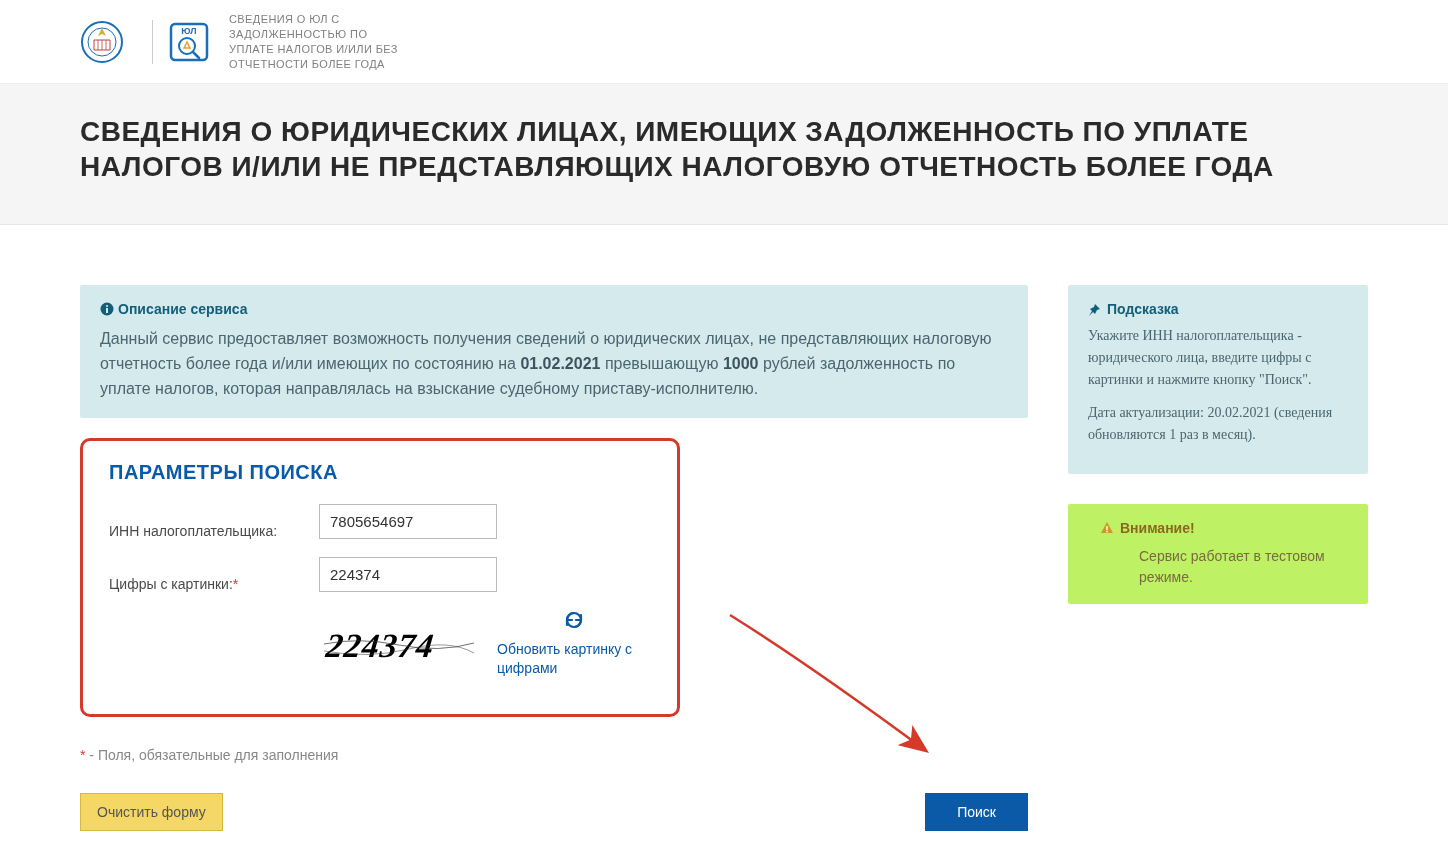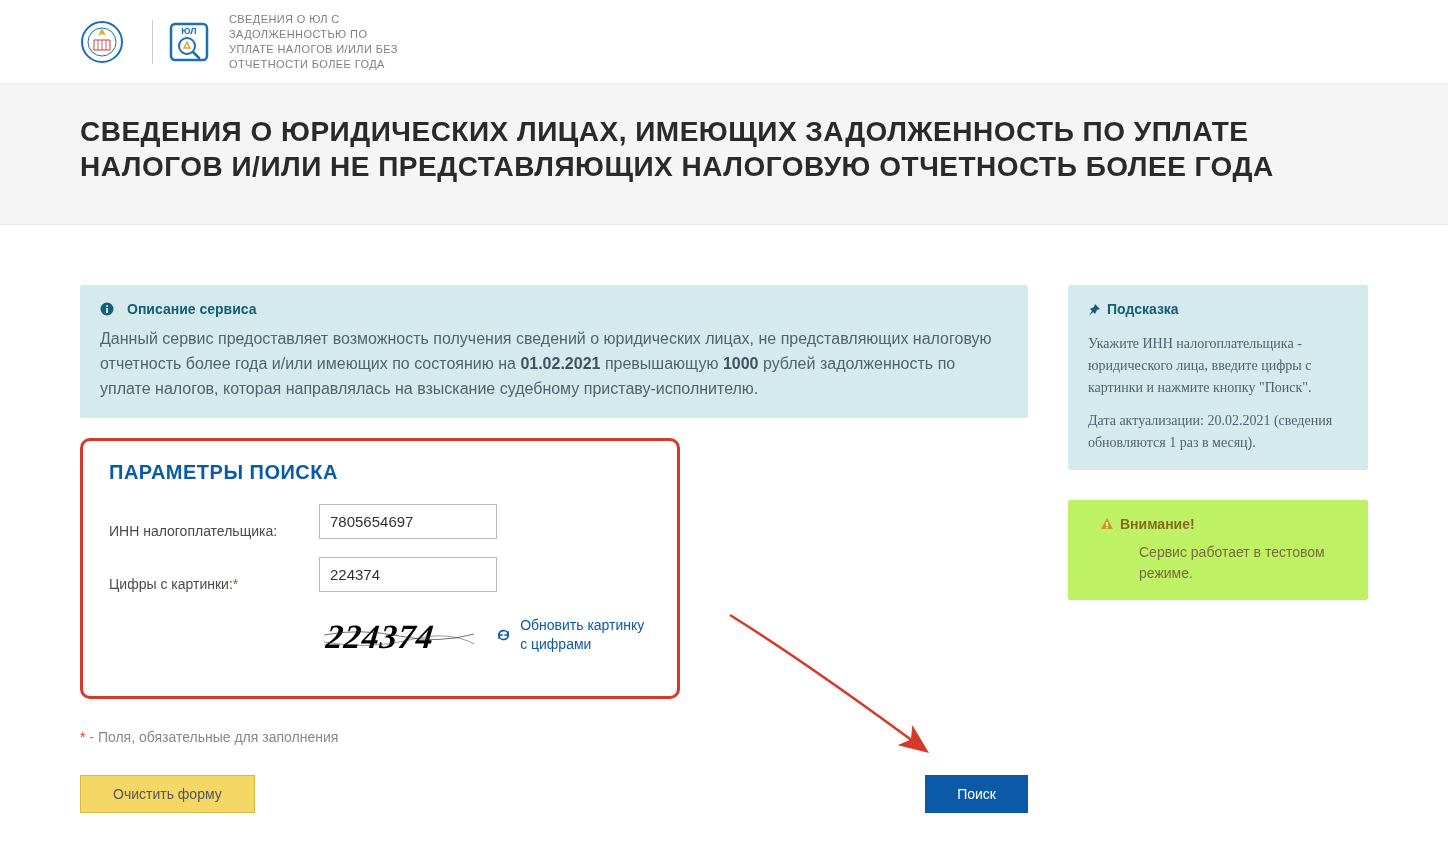--- a/index.html
+++ b/index.html
@@ -12,44 +12,44 @@
   .header-text { font-size: 11px; color: #808080; line-height: 1.35; letter-spacing: 0.4px; font-weight: 500; max-width: 180px; }
   
   .title-section { background: #f5f5f5; padding: 30px 80px 40px; border-bottom: 1px solid #e6e6e6; }
   .page-title { font-size: 28px; font-weight: 800; color: #2a2a2a; letter-spacing: 0.5px; line-height: 1.25; font-family: Arial, sans-serif; }
   
   .content { display: flex; padding: 60px 80px 30px; gap: 40px; }
   .left-col { flex: 1; min-width: 0; }
   .right-col { width: 300px; flex-shrink: 0; }
   
   .info-box { background: #d5eaec; border-radius: 2px; padding: 16px 20px; margin-bottom: 20px; }
-  .info-box-title { font-weight: 700; color: #135e78; font-size: 14px; display: flex; align-items: center; gap: 13px; margin-bottom: 10px; }
+  .info-box-title { font-weight: 700; color: #135e78; font-size: 14px; display: flex; align-items: center; gap: 4px; margin-bottom: 10px; }
   .info-box-text { color: #4a6670; line-height: 1.55; font-size: 16px; }
   .info-box-text b { color: #3a5560; }
   
   .search-panel { border: 3px solid #d43a2a; border-radius: 10px; padding: 20px 26px 36px; margin-bottom: 30px; max-width: 600px; }
   .search-title { font-size: 20px; font-weight: 800; color: #0a5aa8; letter-spacing: 0.5px; margin-bottom: 20px; }
   .form-row { display: flex; align-items: flex-end; margin-bottom: 18px; }
   .form-label { width: 210px; color: #4a4a4a; font-size: 14px; }
   .form-label .req { color: #d43a2a; }
   .text-input { width: 178px; padding: 8px 10px; border: 1px solid #bbb; font-size: 15px; color: #333; background: #fff; }
   .captcha-row { display: flex; align-items: center; padding-left: 210px; gap: 18px; }
   .captcha-img { width: 160px; height: 50px; display: flex; align-items: center; justify-content: center; }
   .captcha-svg-text { font-family: cursive; font-style: italic; font-weight: 700; letter-spacing: 1px; }
-  .refresh-captcha { display: flex; align-items: center; gap: 10px; color: #0a5aa8; cursor: pointer; font-size: 14px; line-height: 1.35; }
+  .refresh-captcha { display: flex; align-items: center; gap: 10px; color: #0a5aa8; cursor: pointer; font-size: 14px; line-height: 1.35; flex-direction: column; }
   
   .required-note { color: #888; font-size: 14px; margin-bottom: 30px; }
   .required-note .req { color: #d43a2a; }
   
   .buttons-row { display: flex; justify-content: space-between; align-items: center; }
-  .btn-clear { background: #f4d764; border: 1px solid #d6b93f; color: #555; padding: 10px 32px; font-size: 14px; cursor: pointer; }
+  .btn-clear { background: #f4d764; border: 1px solid #d6b93f; color: #555; padding: 10px 16px; font-size: 14px; cursor: pointer; }
   .btn-search { background: #0a5aa8; color: #fff; border: none; padding: 11px 32px; font-size: 14px; cursor: pointer; }
   
   .hint-box { background: #d5eaec; border-radius: 2px; padding: 16px 20px; margin-bottom: 30px; }
-  .hint-title { font-weight: 700; color: #135e78; font-size: 14px; display: flex; align-items: center; gap: 6px; margin-bottom: 16px; }
+  .hint-title { font-weight: 700; color: #135e78; font-size: 14px; display: flex; align-items: center; gap: 6px; margin-bottom: 8px; }
   .hint-text { color: #4a6670; line-height: 1.55; font-size: 14px; margin-bottom: 12px; font-family: Liberation Serif, serif; }
   
   .warn-box { background: #bef264; border-radius: 2px; padding: 16px 32px; }
   .warn-title { font-weight: 700; color: #8a6820; font-size: 14px; display: flex; align-items: center; gap: 6px; margin-bottom: 10px; }
   .warn-text { color: #7a6a40; line-height: 1.5; font-size: 14px; margin-left: 39px; }
   
   
   .arrow-svg { position: absolute; pointer-events: none; }
 </style>
 </head>
@@ -137,21 +137,21 @@
 
   <div class="right-col">
     <div class="hint-box">
       <div class="hint-title">
         <svg width="13" height="13" viewBox="0 0 13 13">
           <path d="M7 1 L12 6 L9 7 L7 11 L5 9 L1 13 L4 8 L2 6 L6 4 Z" fill="#135e78"></path>
         </svg>
         <span>Подсказка</span>
       </div>
       <div class="hint-text">Укажите ИНН налогоплательщика - юридического лица, введите цифры с картинки и нажмите кнопку "Поиск".</div>
-      <div class="hint-text" style="margin-bottom:0;">Дата актуализации: 20.02.2021 (сведения обновляются 1 раз в месяц).</div>
+      <div class="hint-text" style="margin-bottom:12px;">Дата актуализации: 20.02.2021 (сведения обновляются 1 раз в месяц).</div>
     </div>
     <div class="warn-box">
       <div class="warn-title">
         <svg width="14" height="14" viewBox="0 0 14 14">
           <path d="M7 1 L13 12 L1 12 Z" fill="#c89a2a"></path>
           <rect x="6.2" y="5" width="1.6" height="4" fill="#faf4d9"></rect>
           <circle cx="7" cy="10.5" r="0.9" fill="#faf4d9"></circle>
         </svg>
         <span>Внимание!</span>
       </div>

